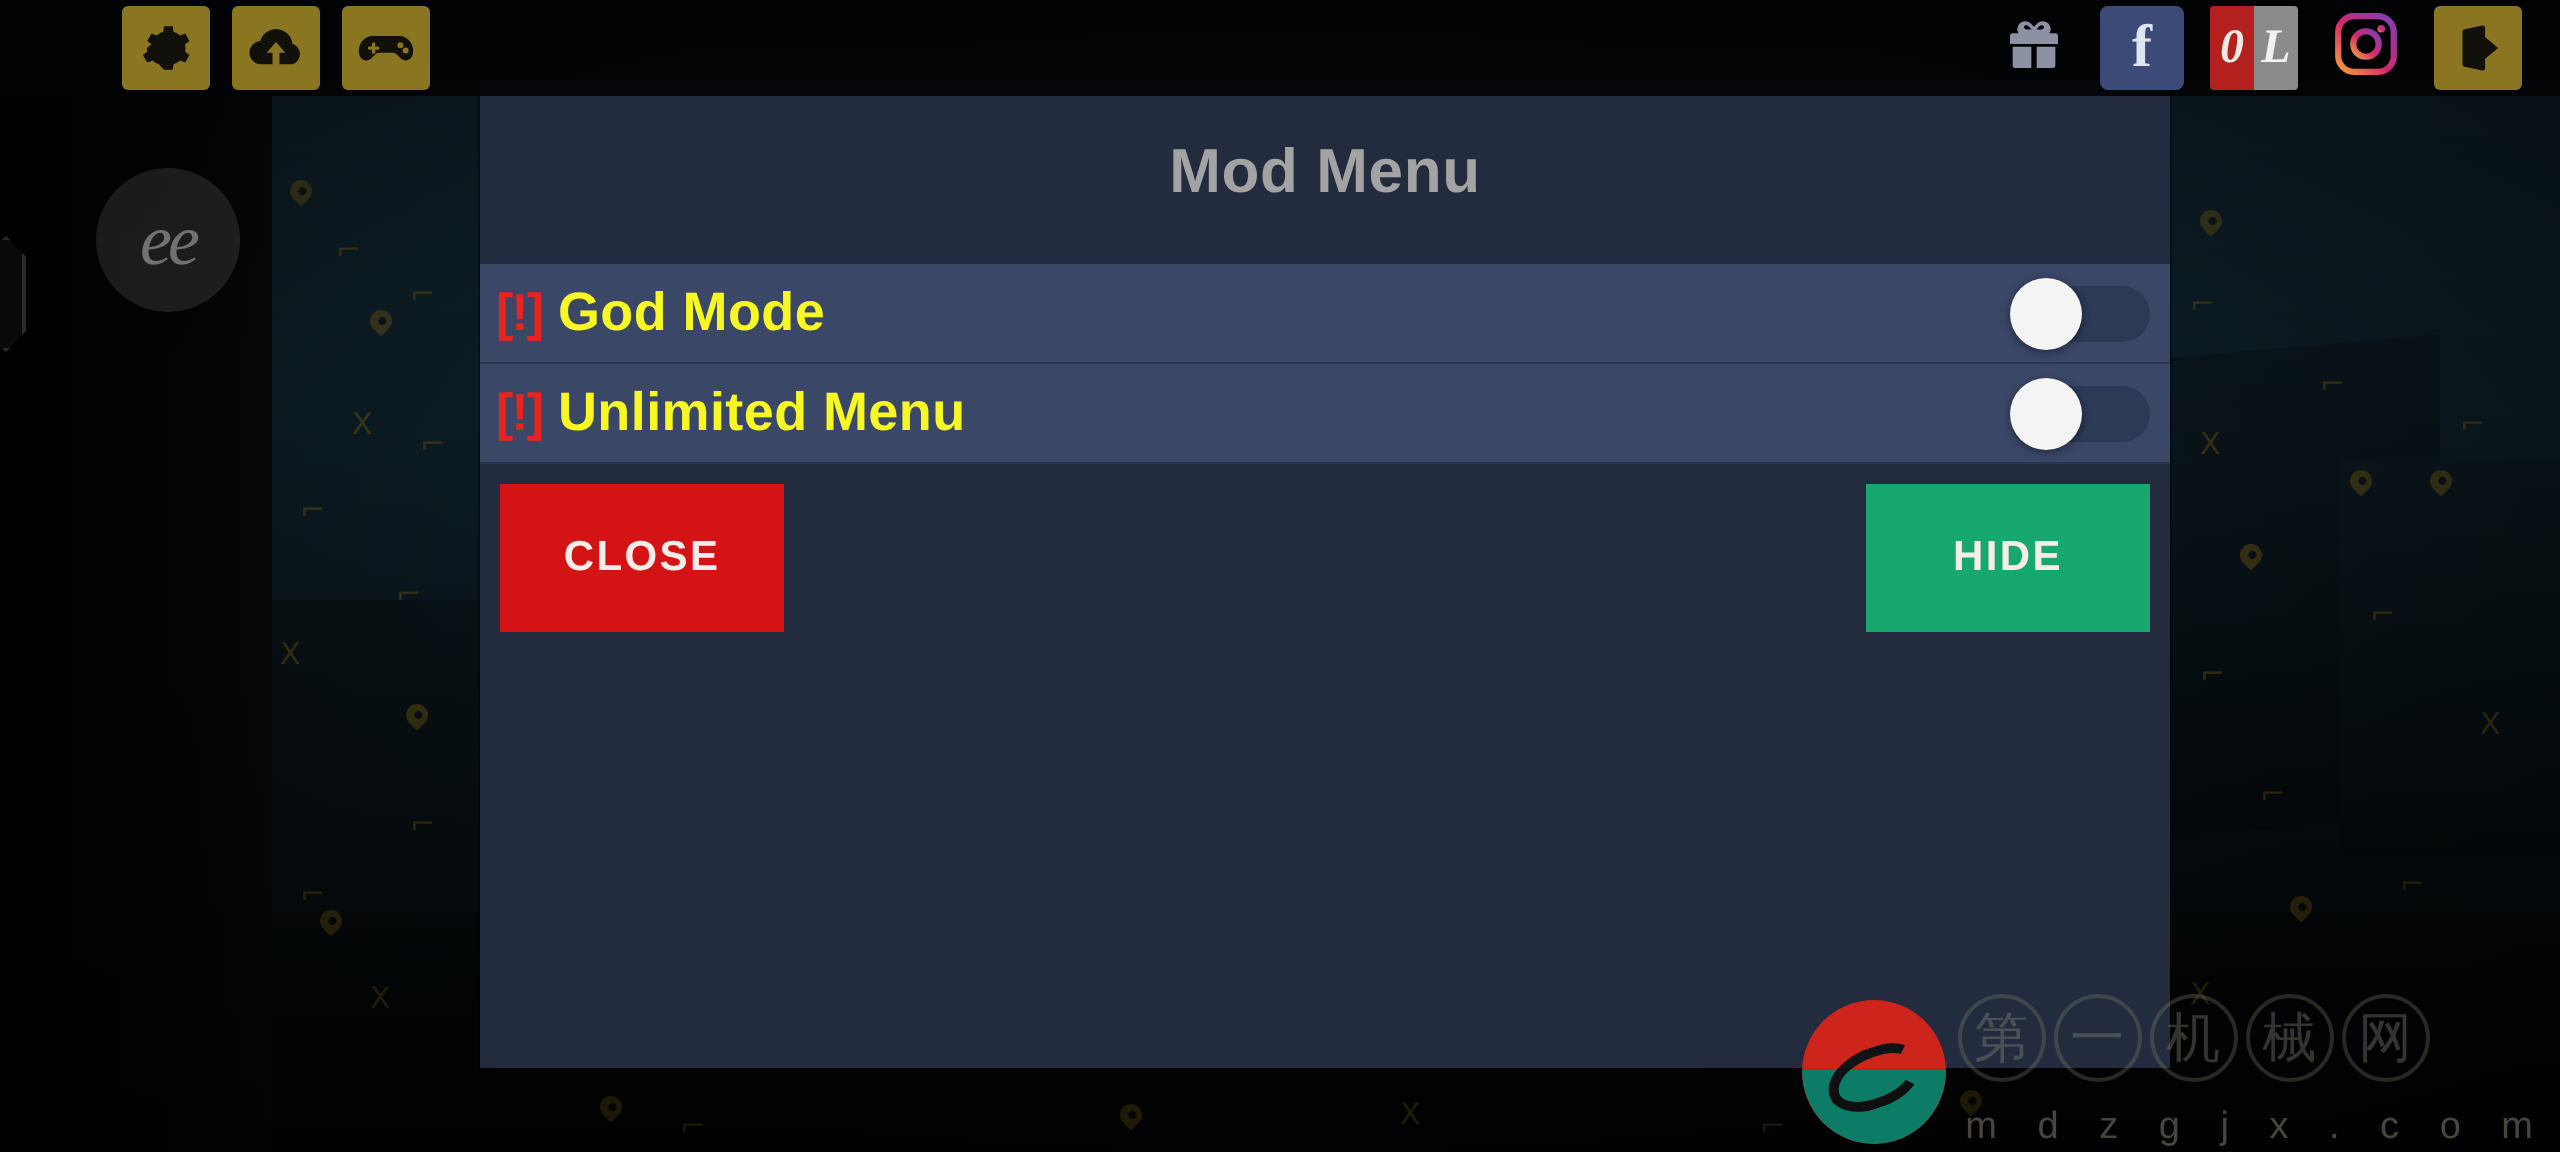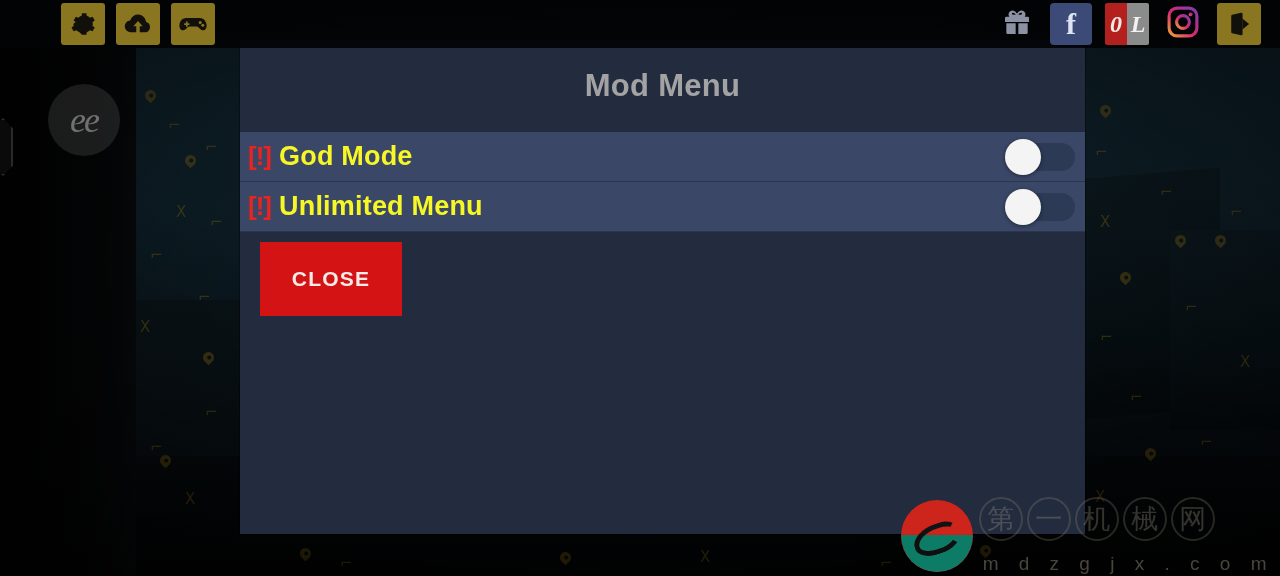--- a/index.html
+++ b/index.html
@@ -125,21 +125,21 @@
   .mod-label { color:#f7f726; font-size: 27px; font-weight: bold; letter-spacing:.2px; }
   .switch {
     margin-left:auto; width: 70px; height: 28px; border-radius: 14px;
     background: #2c3a56; position: relative; cursor:pointer;
   }
   .knob {
     position:absolute; left: 0px; top: -4px; width: 36px; height: 36px; border-radius:50%;
     background: #f4f4f4; box-shadow: 0 1px 4px rgba(0,0,0,.45);
   }
 
-  .btn-row { display:flex; align-items:center; padding: 0 20px; margin-top: 6px; height: 82px; }
+  .btn-row { display:flex; align-items:center; padding: 0 10px; margin-top: 6px; height: 82px; }
   .mbtn {
     height: 74px; display:flex; align-items:center; justify-content:center;
     color: #f6ece8; font-size: 21px; font-weight: bold; letter-spacing: 1.2px;
     cursor: pointer; border: none;
   }
   .btn-close { width: 142px; background: #d41414; }
   .btn-hide  { width: 142px; background: #16a86e; margin-left: auto; }
 
   
   .watermark {
@@ -323,20 +323,21 @@
         <span class="bang">[!]</span>
         <span class="mod-label">Unlimited Menu</span>
         <span class="switch">
           <span class="knob"></span>
         </span>
       </div>
     </div>
 
     <div class="btn-row">
       <button class="mbtn btn-close">CLOSE</button>
+      <button class="mbtn btn-hide">HIDE</button>
     </div>
   </div>
 
   <div class="watermark">
     <div class="wm-logo">
       <div class="teal"></div>
       <div class="swirl"></div>
     </div>
     <div class="wm-right">
       <div class="wm-cn">

